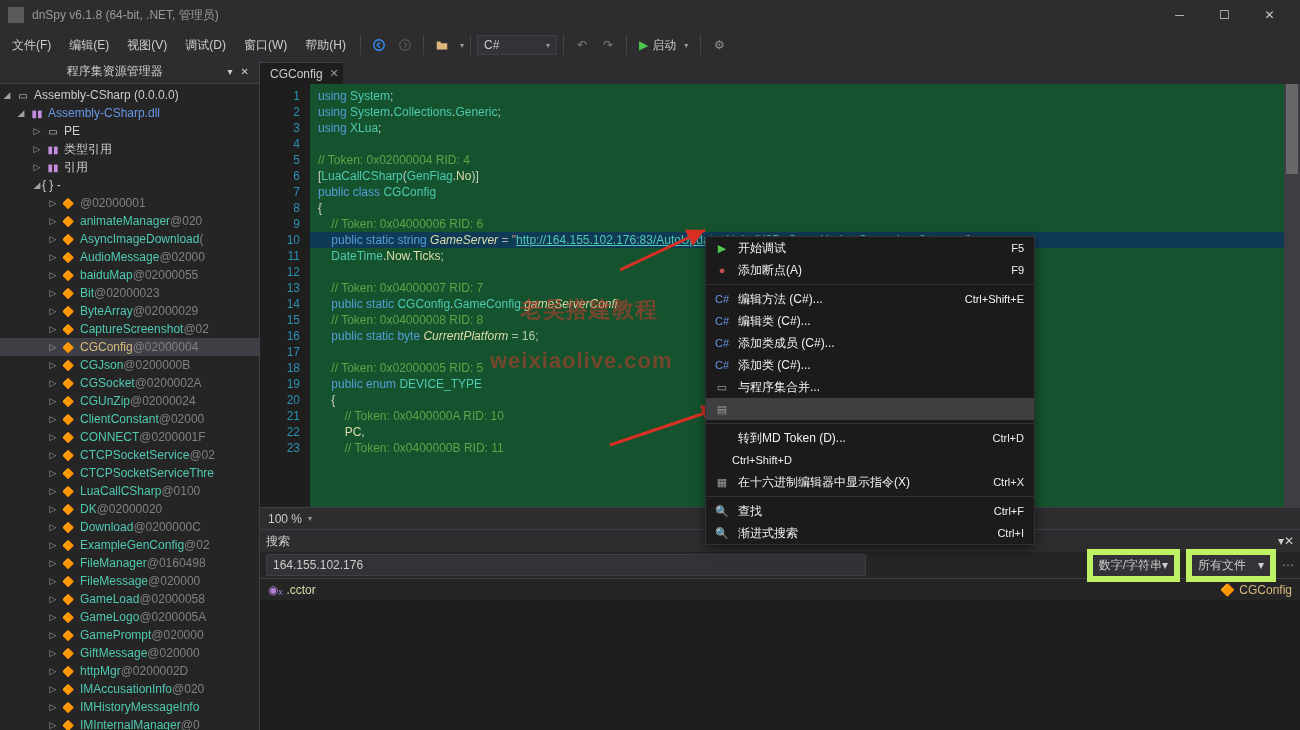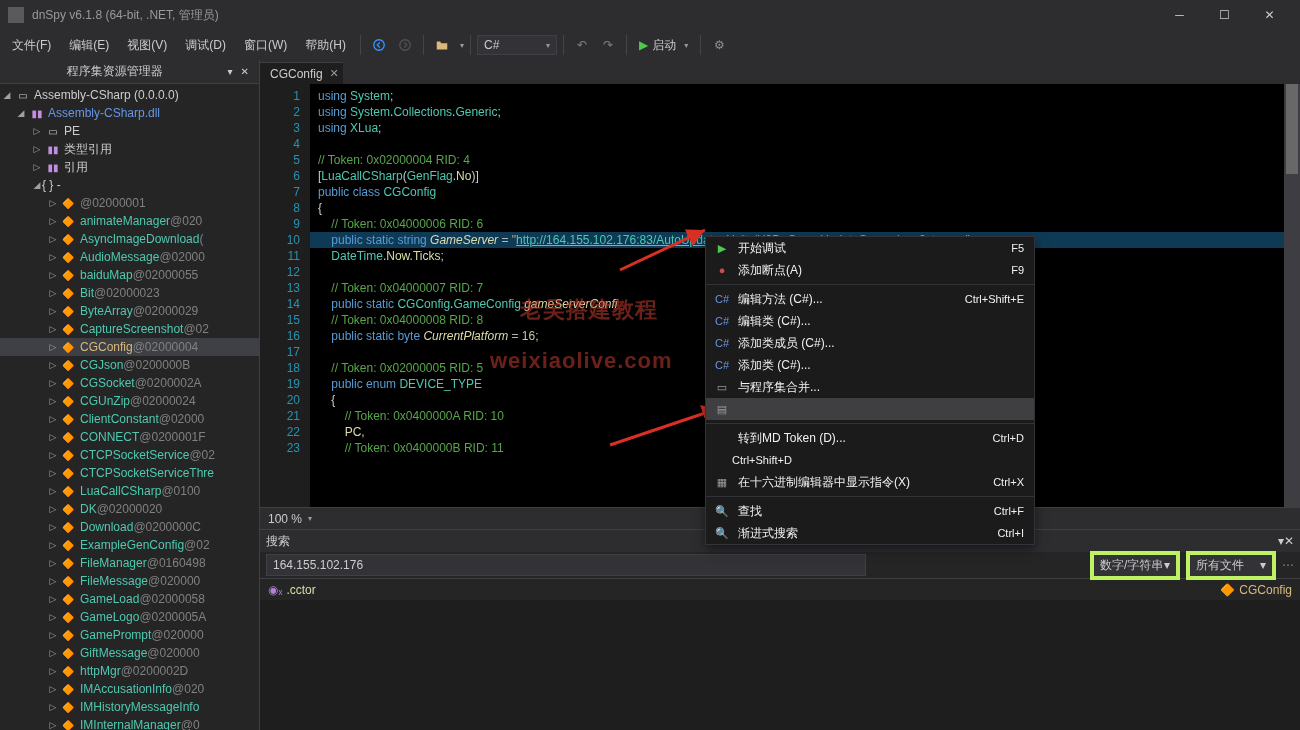--- a/index.html
+++ b/index.html
@@ -31,41 +31,41 @@
 .tree-node .label.orange { color: #d7ba7d; }
 .tree-node .label.link { color: #6796e6; }
 .tree-node .label.gray { color: #808080; }
 .content { flex: 1; display: flex; flex-direction: column; background: #1e1e1e; position: relative; }
 .tabbar { height: 24px; background: #2d2d30; display: flex; align-items: flex-end; }
 .tab { height: 22px; padding: 0 20px 0 10px; background: #1e1e1e; border-top: 1px solid #3f3f46; display: flex; align-items: center; color: #ccc; position: relative; cursor: pointer; }
 .tab .close { position: absolute; right: 4px; font-size: 11px; cursor: pointer; color: #999; }
 .editor { flex: 1; display: flex; overflow: hidden; font-family: Consolas, monospace; font-size: 13px; position: relative; }
 .gutter { width: 50px; background: #1e1e1e; color: #2b91af; text-align: right; padding: 4px 10px 4px 0; line-height: 16px; }
 .gutter div { height: 16px; }
-.code { flex: 1; padding: 4px 0; line-height: 16px; background: #000000; white-space: pre; overflow: hidden; }
+.code { flex: 1; padding: 4px 0; line-height: 16px; background: #14532d; white-space: pre; overflow: hidden; }
 .code .line { height: 16px; padding-left: 8px; }
 .code .line.hl { background: #0f3a56; }
 .kw { color: #569cd6; }
 .type { color: #4ec9b0; }
 .ident { color: #dcdcaa; font-style: italic; }
 .str { color: #d69d85; }
 .comment { color: #57a64a; }
 .num { color: #b5cea8; }
 .prop { color: #dcdcaa; }
 .url { color: #4ec9b0; text-decoration: underline; }
 .op { color: #b4b4b4; }
 .attr { color: #4ec9b0; }
 .editor-footer { height: 22px; background: #2d2d30; border-top: 1px solid #3f3f46; display: flex; align-items: center; padding: 0 8px; color: #ccc; gap: 6px; }
 .editor-footer .zoom-arrow { font-size: 8px; color: #999; }
 .search-panel { background: #252526; border-top: 1px solid #3f3f46; }
 .search-header { height: 22px; background: #2d2d30; display: flex; align-items: center; padding: 0 6px; color: #ccc; }
 .search-header .lbl { flex: 1; }
 .search-row { height: 26px; display: flex; align-items: center; padding: 2px 6px; gap: 6px; }
 .search-row input { background: #333337; border: 1px solid #3f3f46; color: #ccc; padding: 2px 6px; flex: 0 0 auto; width: 600px; height: 22px; }
-.search-row .combo2 { background: #333337; border: 4px solid #bef264; padding: 2px 6px; color: #ccc; display: flex; align-items: center; justify-content: space-between; min-width: 90px; }
+.search-row .combo2 { background: #333337; border: 6px solid #bef264; padding: 2px 6px; color: #ccc; display: flex; align-items: center; justify-content: space-between; min-width: 90px; }
 .breadcrumb { height: 22px; background: #252526; display: flex; align-items: center; padding: 0 8px; border-top: 1px solid #3f3f46; }
 .breadcrumb .bc-left { display: flex; align-items: center; gap: 4px; }
 .breadcrumb .bc-right { margin-left: auto; display: flex; align-items: center; gap: 4px; color: #d7ba7d; }
 .breadcrumb .method-icon { color: #b180d7; }
 .context-menu { position: absolute; left: 705px; top: 236px; width: 330px; background: #1b1b1c; border: 1px solid #333337; box-shadow: 0 4px 10px rgba(0,0,0,.5); z-index: 100; }
 .context-menu .cm-item { height: 22px; display: flex; align-items: center; padding: 0 10px 0 6px; color: #f1f1f1; cursor: pointer; }
 .context-menu .cm-item.hover { background: #3f3f41; }
 .context-menu .cm-icon { width: 20px; display: flex; align-items: center; justify-content: center; font-size: 11px; }
 .context-menu .cm-label { flex: 1; padding-left: 6px; }
 .context-menu .cm-shortcut { color: #f1f1f1; font-size: 11px; }

